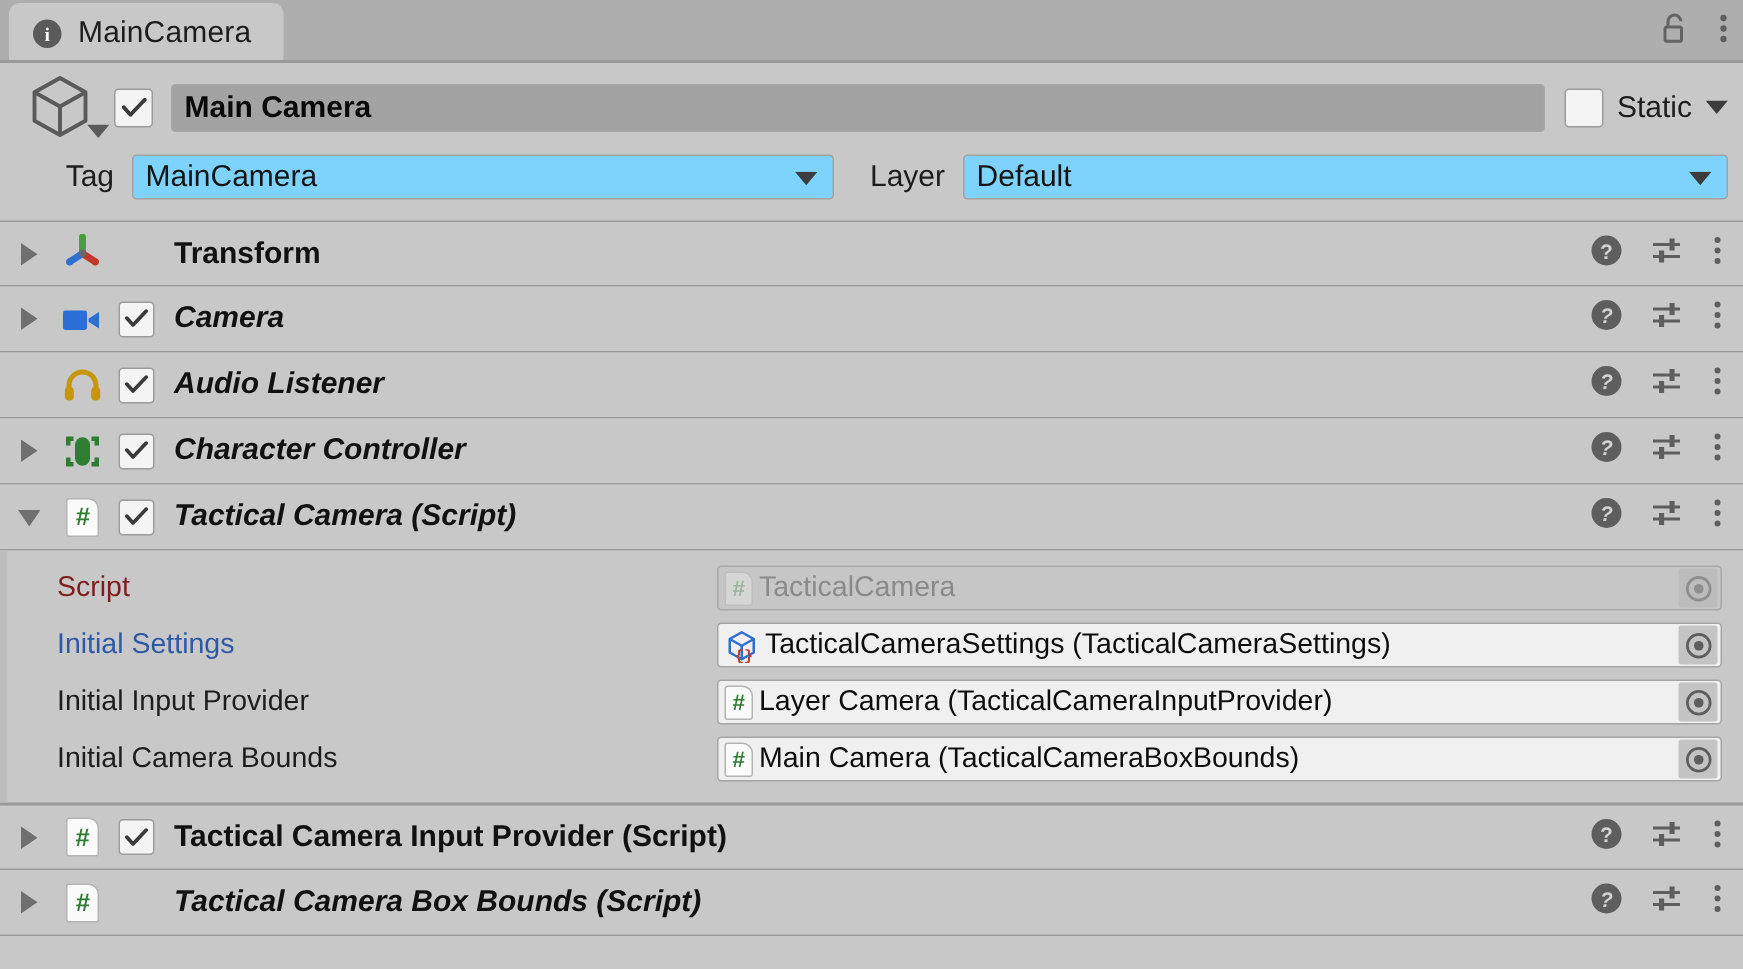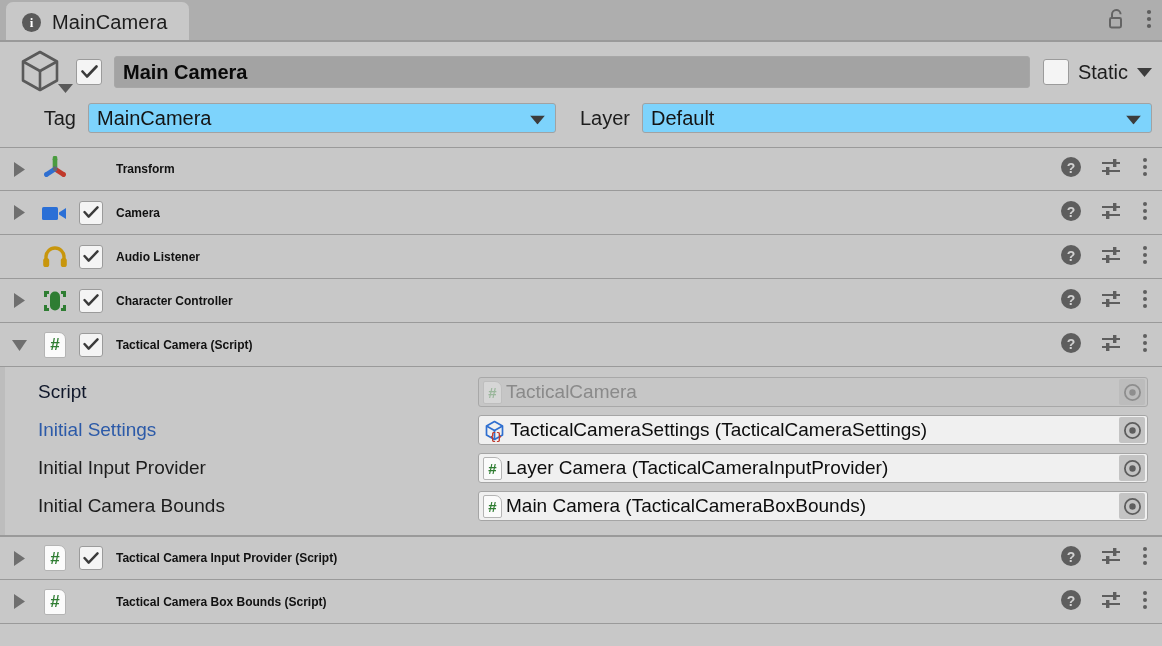--- a/index.html
+++ b/index.html
@@ -71,41 +71,41 @@
     font-size: 20px; color: #141414; position: relative;
   }
   .dd .caret { position: absolute; right: 10px; top: 50%; transform: translateY(-50%); }
 
   
   .comp {
     height: 44px; background: #c8c8c8;
     border-top: 1px solid #9a9a9a; border-bottom: 1px solid #9a9a9a;
     display: flex; align-items: center; position: relative;
   }
-  .comp + .comp { border-top: none; }
+  .comp + .comp { border-top: none; font-style: italic; }
   .foldout { width: 38px; display: flex; align-items: center; justify-content: center; flex: none; }
   .comp-icon { width: 34px; display: flex; align-items: center; justify-content: center; flex: none; }
   .comp-cb { width: 38px; display: flex; align-items: center; justify-content: center; flex: none; }
-  .comp-title { font-size: 12px; font-weight: bold; color: #111111; margin-left: 6px; }
+  .comp-title { font-size: 20px; font-weight: bold; color: #111111; margin-left: 6px; }
   .comp-tools {
     position: absolute; right: 14px; top: 0; height: 100%;
     display: flex; align-items: center; gap: 18px;
   }
 
   
   .comp-body {
     background: #c8c8c8; padding: 6px 14px 10px 0; position: relative;
     border-bottom: 1px solid #9a9a9a;
   }
   .accent-stripe {
     position: absolute; left: 0; top: 0; bottom: 0; width: 5px; background: #bdbdbd;
   }
   .prop-row { display: flex; align-items: center; height: 38px; padding-left: 38px; }
   .prop-label { font-size: 19px; color: #1d1d1d; width: 440px; flex: none; }
-  .prop-label.dim { color: #0f172a; }
+  .prop-label.dim { color: #7f1d1d; }
   .prop-label.link { color: #2c5aa8; }
 
   .objfield {
     flex: 1; height: 30px; background: #f0f0f0;
     border: 1px solid #a5a5a5; border-radius: 3px;
     display: flex; align-items: center; padding: 0 2px 0 4px;
     font-size: 19px; color: #0d0d0d; overflow: hidden; white-space: nowrap;
     position: relative;
   }
   .objfield.disabled { background: #c6c6c6; border-color: #a8a8a8; color: #8a8a8a; }

